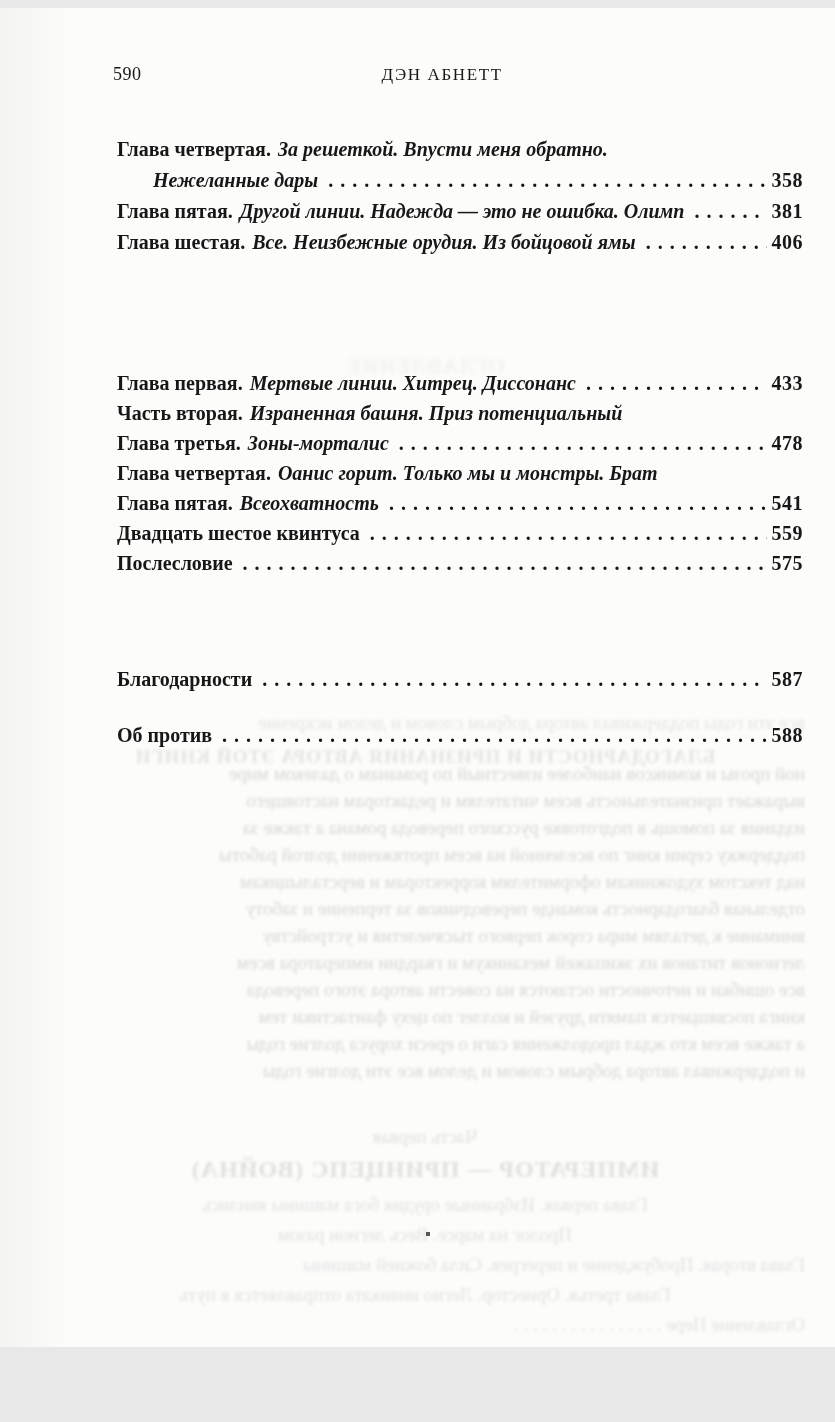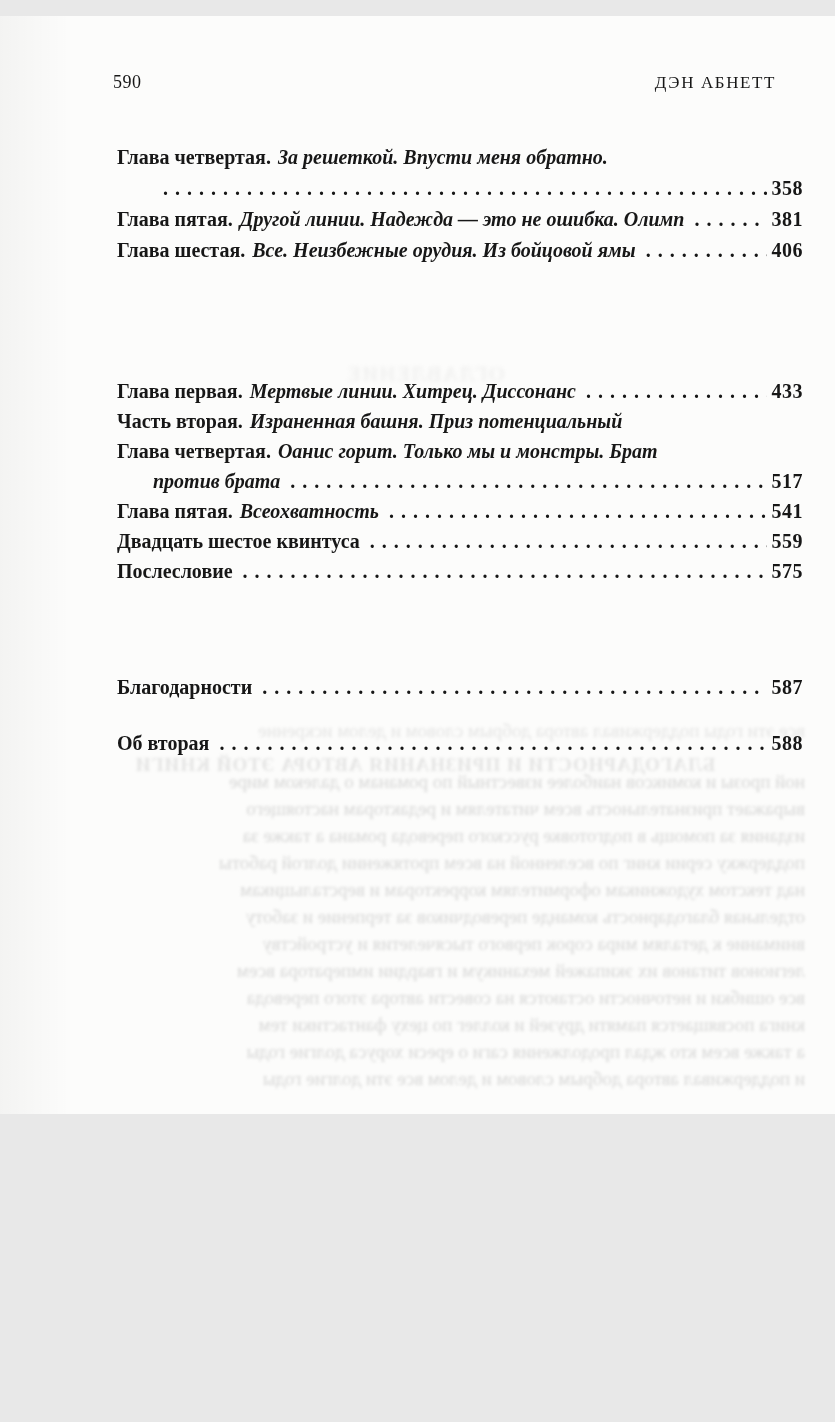--- a/index.html
+++ b/index.html
@@ -1,36 +1,36 @@
 <!DOCTYPE html>
 <html lang="ru"><head>
 <meta charset="utf-8">
 <style>
   html,body{margin:0;padding:0;background:#e8e8e8;}
   .page{
     position:relative;
-    width:835px;height:1098px;
+    width:835px;height:1339px;
     background:#fcfcfb;
     overflow:hidden;
     font-family:"Liberation Serif","DejaVu Serif",serif;
     color:#171717;
-    margin:16px auto;
+    margin:8px auto;
   }
   
   .gutter{
     position:absolute;left:0;top:0;bottom:0;width:70px;
     background:linear-gradient(to right, rgba(0,0,0,0.035), rgba(0,0,0,0));
     pointer-events:none;
   }
 
   
   .header{position:absolute;left:117px;width:686px;top:56px;height:24px;}
   .folio{position:absolute;left:-4px;top:0;font-size:18px;letter-spacing:.5px;}
   .rhead{
-    position:absolute;left:0;right:27px;top:1px;text-align:right;
+    position:absolute;left:0;right:36px;top:1px;text-align:center;
     font-size:17px;letter-spacing:1.6px;font-family:Liberation Serif, serif;
   }
 
   
   .toc{position:absolute;left:117px;width:686px;font-size:20px;}
   .row{display:flex;align-items:baseline;line-height:31px;white-space:nowrap;font-weight:bold;}
   .row.cont{padding-left:36px;}
   .chap{font-style:normal;}
   .ttl{font-style:italic;margin-left:7px;}
   .lead{
@@ -87,20 +87,21 @@
     <span class="folio">590</span>
     <div class="rhead">ДЭН АБНЕТТ</div>
   </div>
 
   <div class="toc" id="toc-top">
     <div class="row">
       <span class="chap">Глава четвертая.</span>
       <span class="ttl">За решеткой. Впусти меня обратно.</span>
     </div>
     <div class="row cont">
+      <span class="ttl" style="margin-left:0">Нежеланные дары</span>
       <span class="lead"></span>
       <span class="num">358</span>
     </div>
     <div class="row">
       <span class="chap">Глава пятая.</span>
       <span class="ttl">Другой линии. Надежда — это не ошибка. Олимп</span>
       <span class="lead"></span>
       <span class="num">381</span>
     </div>
     <div class="row">
@@ -117,28 +118,29 @@
       <span class="chap">Глава первая.</span>
       <span class="ttl">Мертвые линии. Хитрец. Диссонанс</span>
       <span class="lead"></span>
       <span class="num">433</span>
     </div>
     <div class="row">
       <span class="chap">Часть вторая.</span>
       <span class="ttl">Израненная башня. Приз потенциальный</span>
     </div>
     <div class="row">
+      <span class="chap">Глава третья.</span>
+      <span class="ttl">Зоны-морталис</span>
+      <span class="lead"></span>
+      <span class="num">478</span>
+    </div>
+    <div class="row">
       <span class="chap">Глава четвертая.</span>
       <span class="ttl">Оанис горит. Только мы и монстры. Брат</span>
     </div>
-    <div class="row cont">
-      <span class="ttl" style="margin-left:0">против брата</span>
-      <span class="lead"></span>
-      <span class="num">517</span>
-    </div>
     <div class="row">
       <span class="chap">Глава пятая.</span>
       <span class="ttl">Всеохватность</span>
       <span class="lead"></span>
       <span class="num">541</span>
     </div>
     <div class="row">
       <span class="chap">Двадцать шестое квинтуса</span>
       <span class="lead"></span>
       <span class="num">559</span>
@@ -153,21 +155,21 @@
   <div class="toc" id="ack">
     <div class="row">
       <span class="chap">Благодарности</span>
       <span class="lead"></span>
       <span class="num">587</span>
     </div>
   </div>
 
   <div class="toc" id="about">
     <div class="row">
-      <span class="chap">Об вторая</span>
+      <span class="chap">Об против</span>
       <span class="lead"></span>
       <span class="num">588</span>
     </div>
   </div>
 
   <div class="bleed" id="bl-smudge">ОГЛАВЛЕНИЕ</div>
 
   <div class="bleed" id="bl-pre">
     <div>все эти годы поддерживал автора добрым словом и делом искренне</div>
     <div class="b-center b-strong">БЛАГОДАРНОСТИ И ПРИЗНАНИЯ АВТОРА ЭТОЙ КНИГИ</div>

